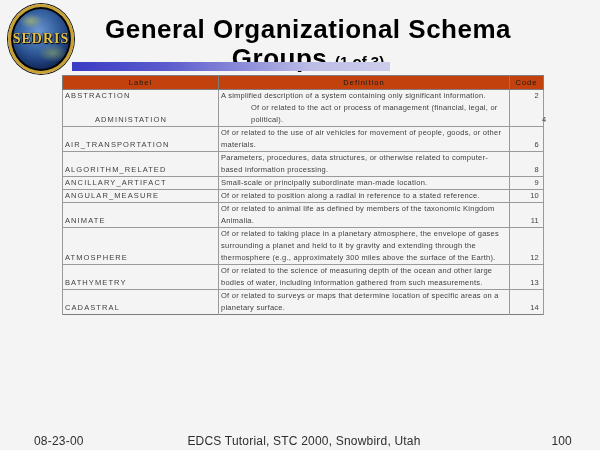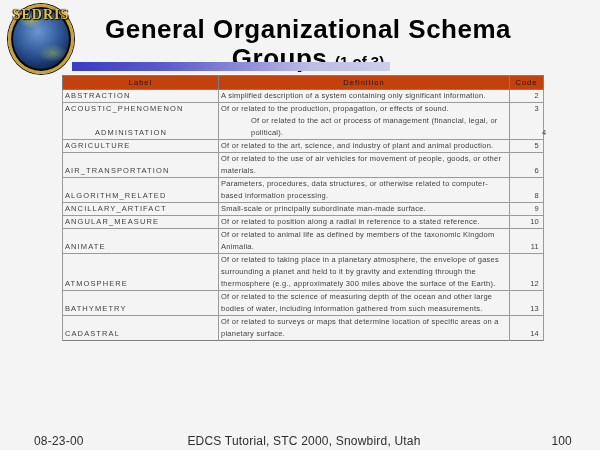--- a/index.html
+++ b/index.html
@@ -14,21 +14,21 @@
   
   .logo{
     position:absolute;left:8px;top:4px;width:60px;height:64px;
     border-radius:50%;
     border:3px solid #c9a233;
     box-shadow:0 0 0 1px #111, inset 0 0 0 2px #050505;
     background:
       radial-gradient(ellipse 16px 10px at 20px 14px, rgba(150,170,120,.9) 0%, rgba(150,170,120,0) 75%),
       radial-gradient(ellipse 20px 12px at 42px 46px, rgba(120,150,110,.8) 0%, rgba(120,150,110,0) 75%),
       radial-gradient(circle at 45% 38%, #6d97d0 0%, #35609f 38%, #1b3a74 62%, #0a1c3c 82%, #020510 100%);
-    display:flex;align-items:flex-start;justify-content:center;
+    display:flex;align-items:center;justify-content:center;
   }
   .logo-text{
     font-family:"Liberation Serif", serif;
     font-weight:bold;font-size:14px;letter-spacing:1px;
     color:#e3c04a;text-shadow:1px 1px 1px #000, -1px 0 1px #000;
   }
 
   
   .title{
     position:absolute;left:78px;top:15px;width:460px;margin:0;
@@ -105,48 +105,38 @@
         <th>Definition</th>
         <th>Code</th>
       </tr>
     </thead>
     <tbody>
         <tr>
       <td class="cell-label">ABSTRACTION</td>
       <td class="cell-def">A simplified description of a system containing only significant information.</td>
       <td class="cell-code">2</td>
     </tr>
-        <tr>
-      <td class="cell-label">ACOUSTIC_PHENOMENON</td>
-      <td class="cell-def">Of or related to the production, propagation, or effects of sound.</td>
-      <td class="cell-code">3</td>
-    </tr>
         <tr class="no-top">
       <td class="cell-label">ADMINISTATION</td>
       <td class="cell-def">Of or related to the act or process of management (financial, legal, or political).</td>
       <td class="cell-code">4</td>
-    </tr>
-        <tr>
-      <td class="cell-label">AGRICULTURE</td>
-      <td class="cell-def">Of or related to the art, science, and industry of plant and animal production.</td>
-      <td class="cell-code">5</td>
     </tr>
         <tr>
       <td class="cell-label">AIR_TRANSPORTATION</td>
       <td class="cell-def">Of or related to the use of air vehicles for movement of people, goods, or other materials.</td>
       <td class="cell-code">6</td>
     </tr>
         <tr>
       <td class="cell-label">ALGORITHM_RELATED</td>
       <td class="cell-def">Parameters, procedures, data structures, or otherwise related to computer-based information processing.</td>
       <td class="cell-code">8</td>
     </tr>
         <tr>
       <td class="cell-label">ANCILLARY_ARTIFACT</td>
-      <td class="cell-def">Small-scale or principally subordinate man-made surface.</td>
+      <td class="cell-def">Small-scale or principally subordinate man-made location.</td>
       <td class="cell-code">9</td>
     </tr>
         <tr>
       <td class="cell-label">ANGULAR_MEASURE</td>
       <td class="cell-def">Of or related to position along a radial in reference to a stated reference.</td>
       <td class="cell-code">10</td>
     </tr>
         <tr>
       <td class="cell-label">ANIMATE</td>
       <td class="cell-def">Of or related to animal life as defined by members of the taxonomic Kingdom Animalia.</td>

